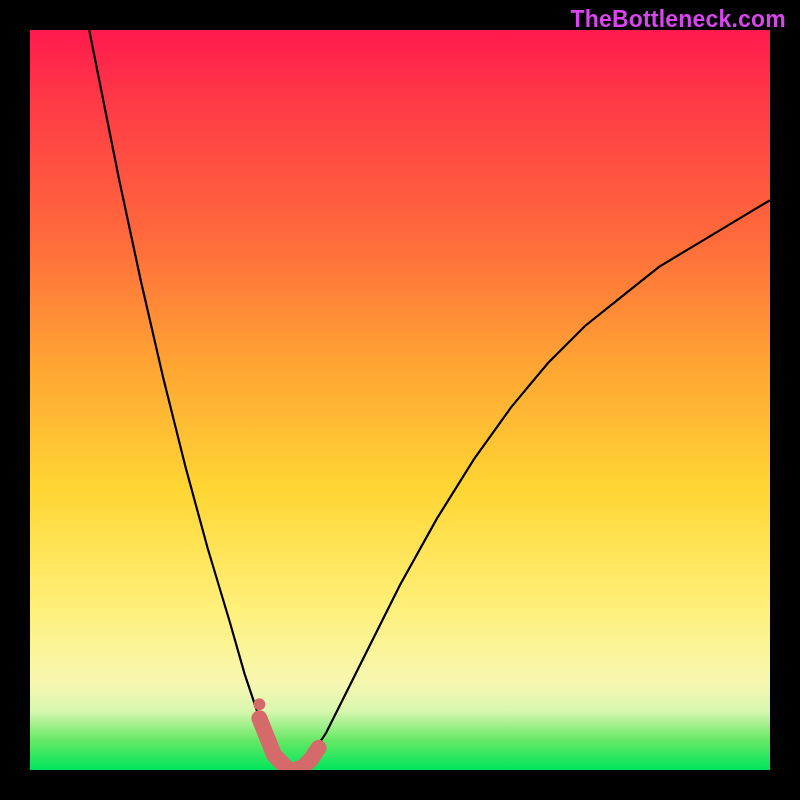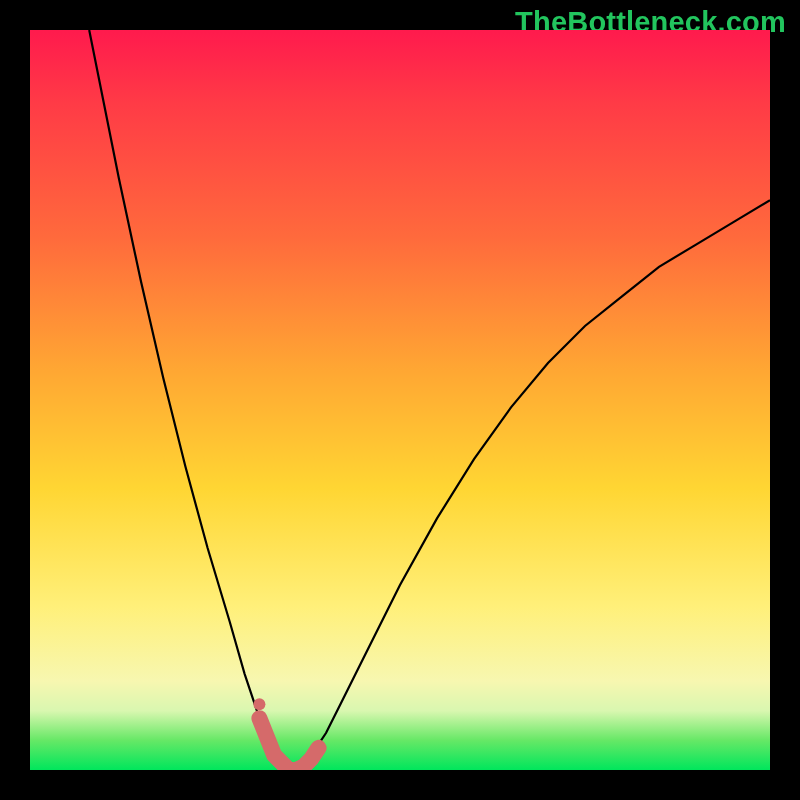--- a/index.html
+++ b/index.html
@@ -39,22 +39,22 @@
       #f7f7b0 88%,
       #d9f7b0 92%,
       #66e866 96%,
       #00e65c 100%
     );
   }
   .watermark {
     position: absolute;
     top: 6px;
     right: 14px;
-    color: #22c55e;
-    font-size: 29px;
+    color: #d946ef;
+    font-size: 23px;
     font-weight: 600;
     letter-spacing: 0.2px;
     user-select: none;
   }
   svg.overlay {
     position: absolute;
     inset: 0;
   }
 </style>
 </head>

